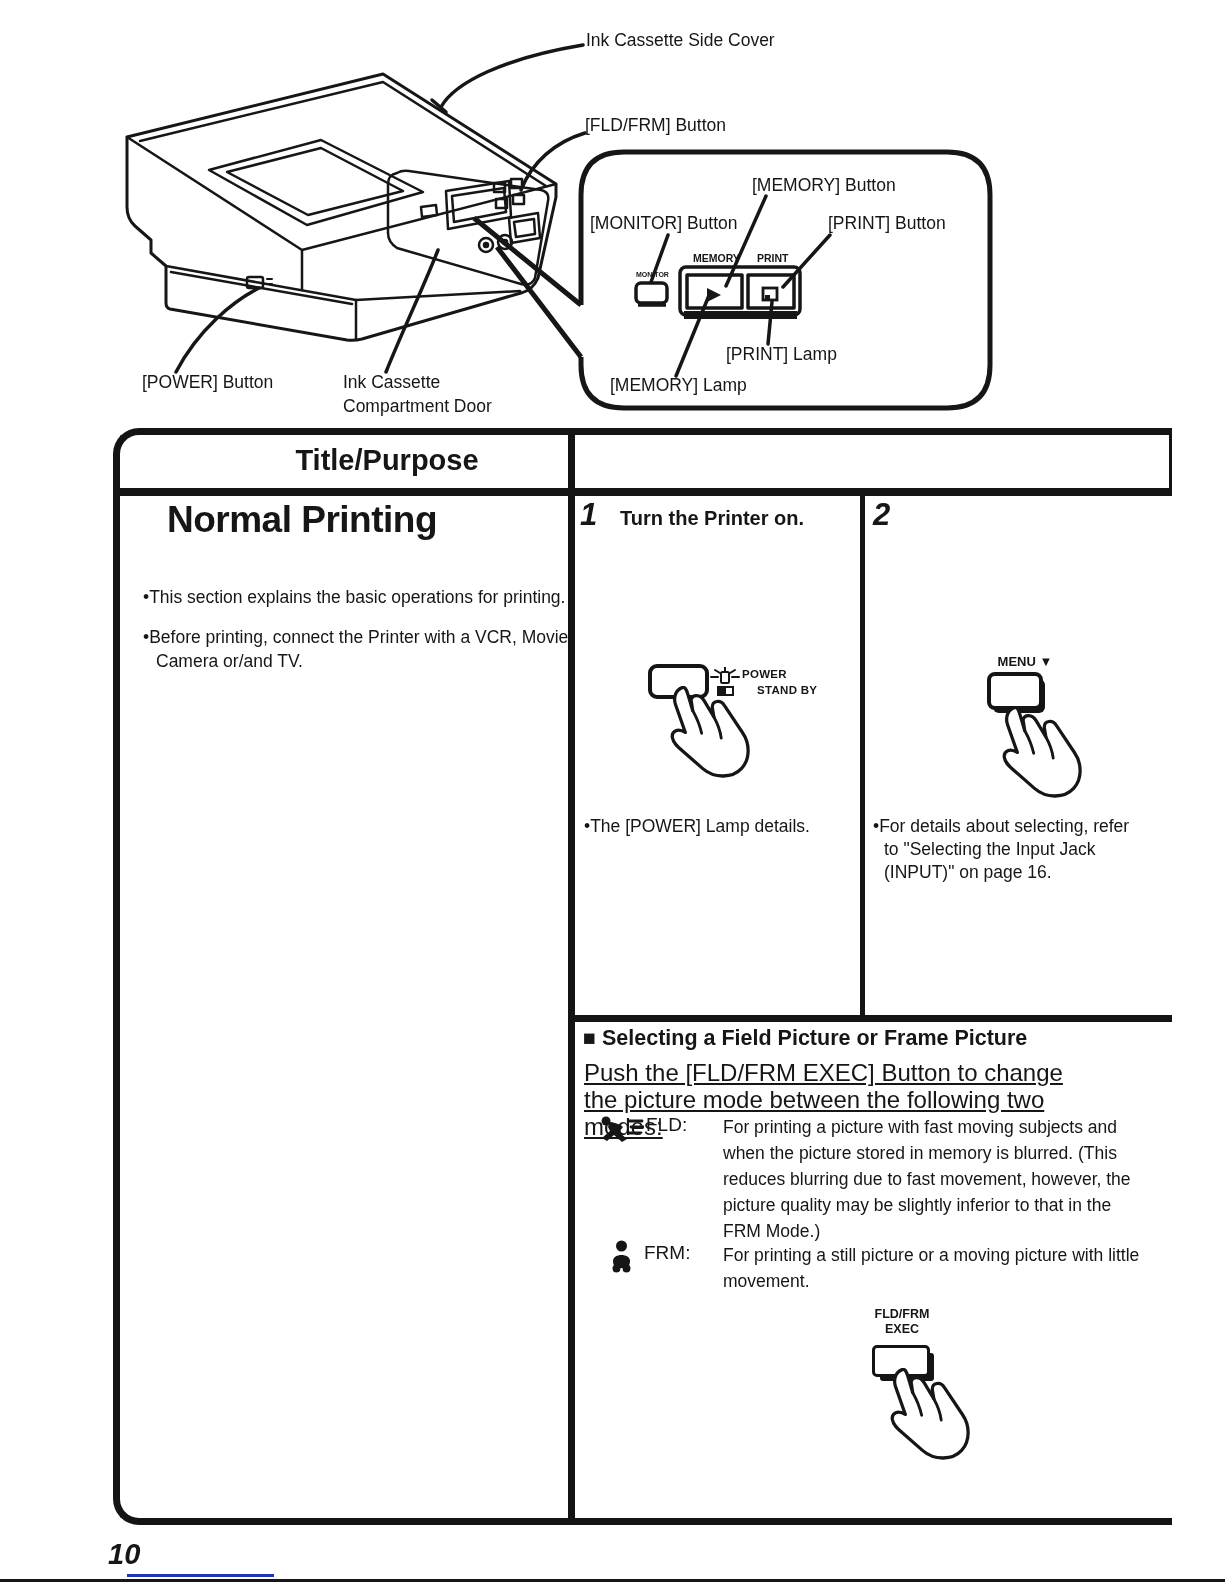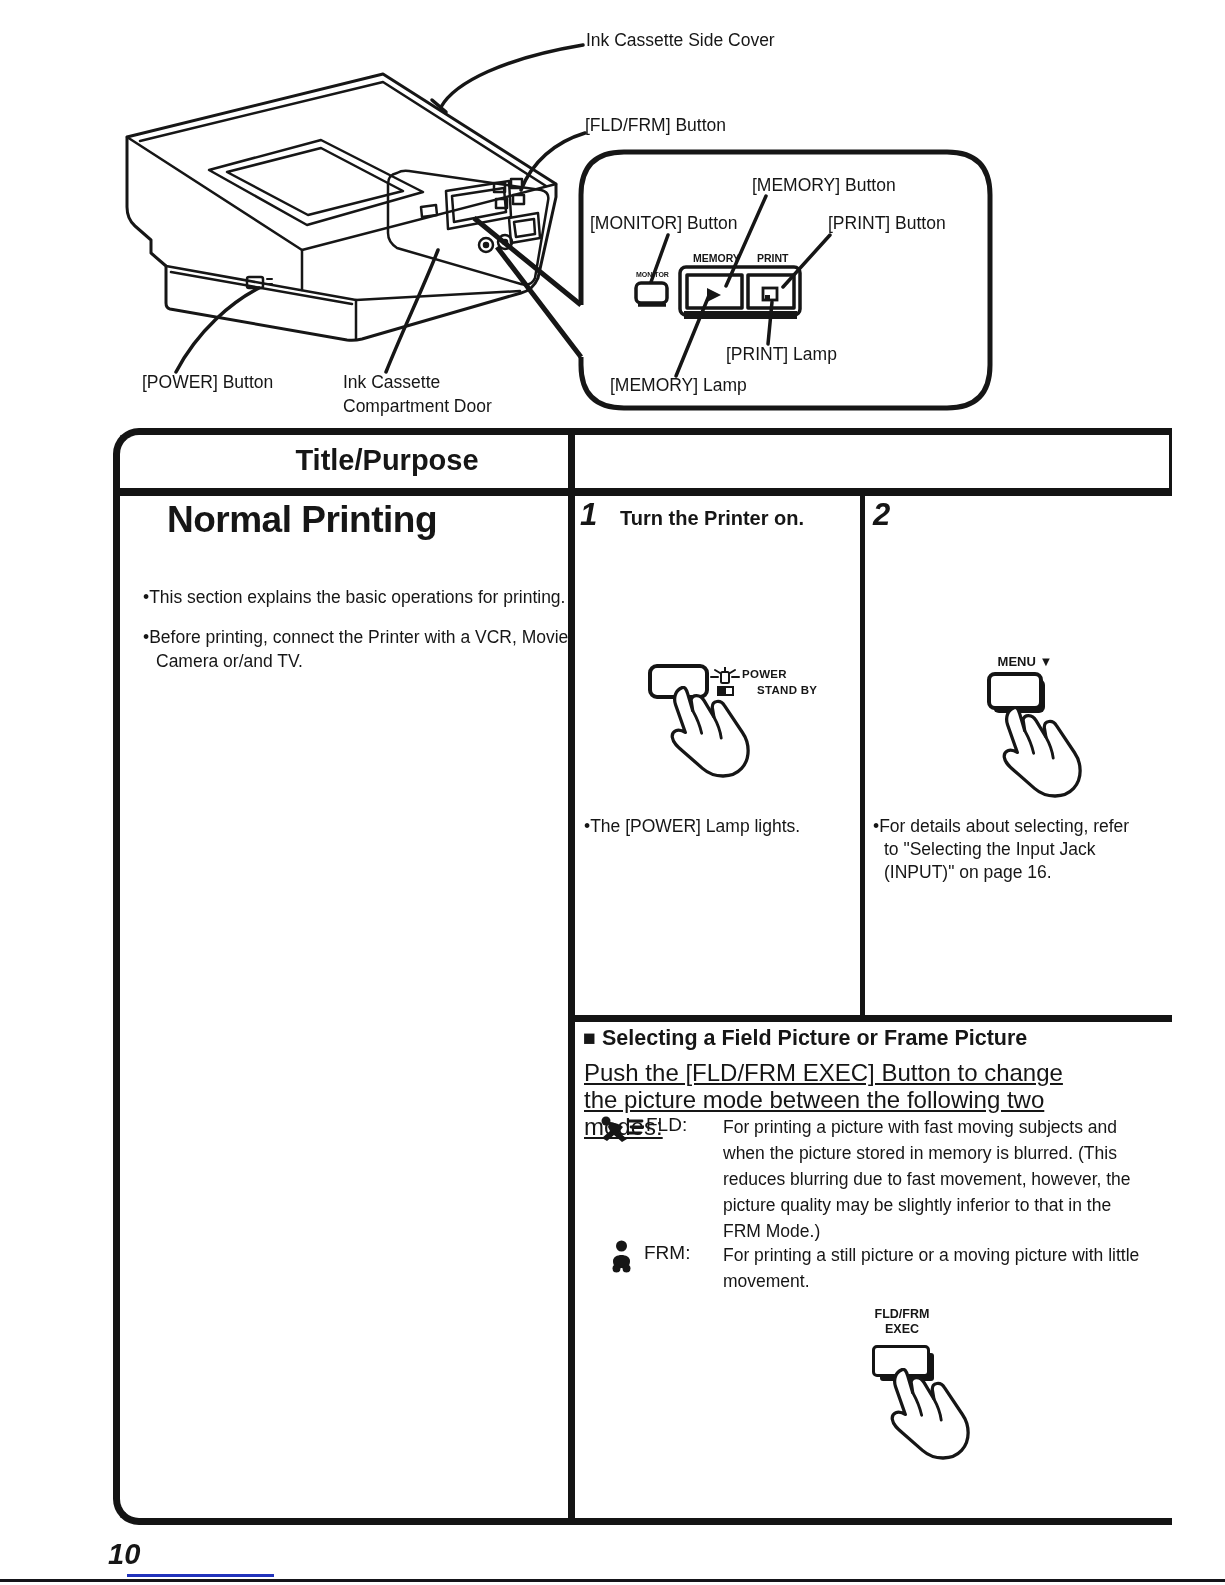--- a/index.html
+++ b/index.html
@@ -169,21 +169,21 @@
     </svg>
     <div class="tiny-lbl" style="left:622px;top:233px;">POWER</div>
     <svg class="abs" style="left:597px;top:251px;" width="17" height="10" viewBox="0 0 17 10">
       <rect x="1" y="1" width="15" height="8" fill="none" stroke="#161616" stroke-width="2"></rect>
       <rect x="1" y="1" width="8" height="8" fill="#161616"></rect>
     </svg>
     <div class="tiny-lbl" style="left:626px;top:249px;margin-left:11px;">STAND BY</div>
     <svg class="abs" style="left:543px;top:251px;" width="92" height="106" viewBox="0 0 110 130">
       <use href="#hand-sym" width="110" height="130"></use>
     </svg>
-    <div class="note" style="left:464px;top:380px;width:265px;">•The [POWER] Lamp lights.</div>
+    <div class="note" style="left:464px;top:380px;width:265px;">•The [POWER] Lamp details.</div>
 
     <div class="step-num" style="left:753px;top:62px;">2</div>
 
     <div class="menu-lbl" style="left:860px;top:219px;width:90px;">MENU ▼</div>
     <div class="btn-menu" style="left:867px;top:237px;"></div>
     <svg class="abs" style="left:875px;top:271px;" width="92" height="106" viewBox="0 0 110 130">
       <use href="#hand-sym" width="110" height="130"></use>
     </svg>
     <div class="note" style="left:753px;top:380px;width:255px;">•For details about selecting, refer to "Selecting the Input Jack (INPUT)" on page 16.</div>
 

